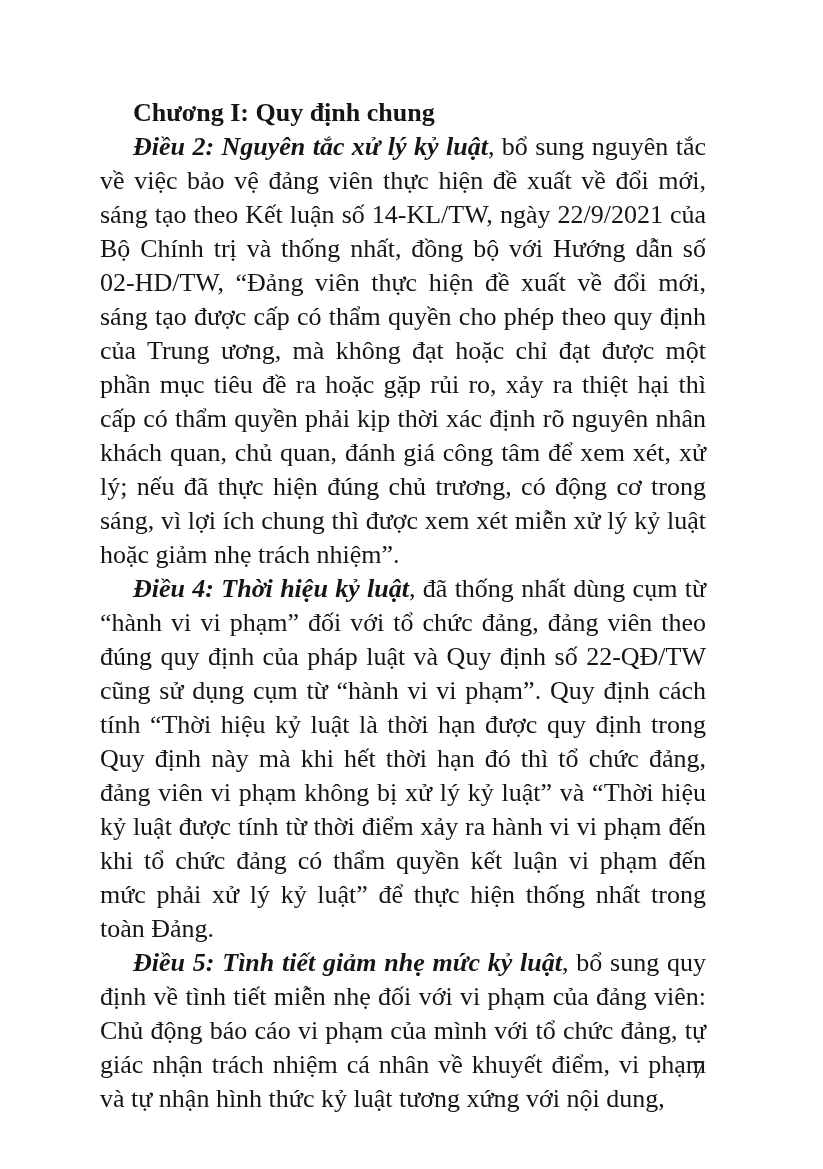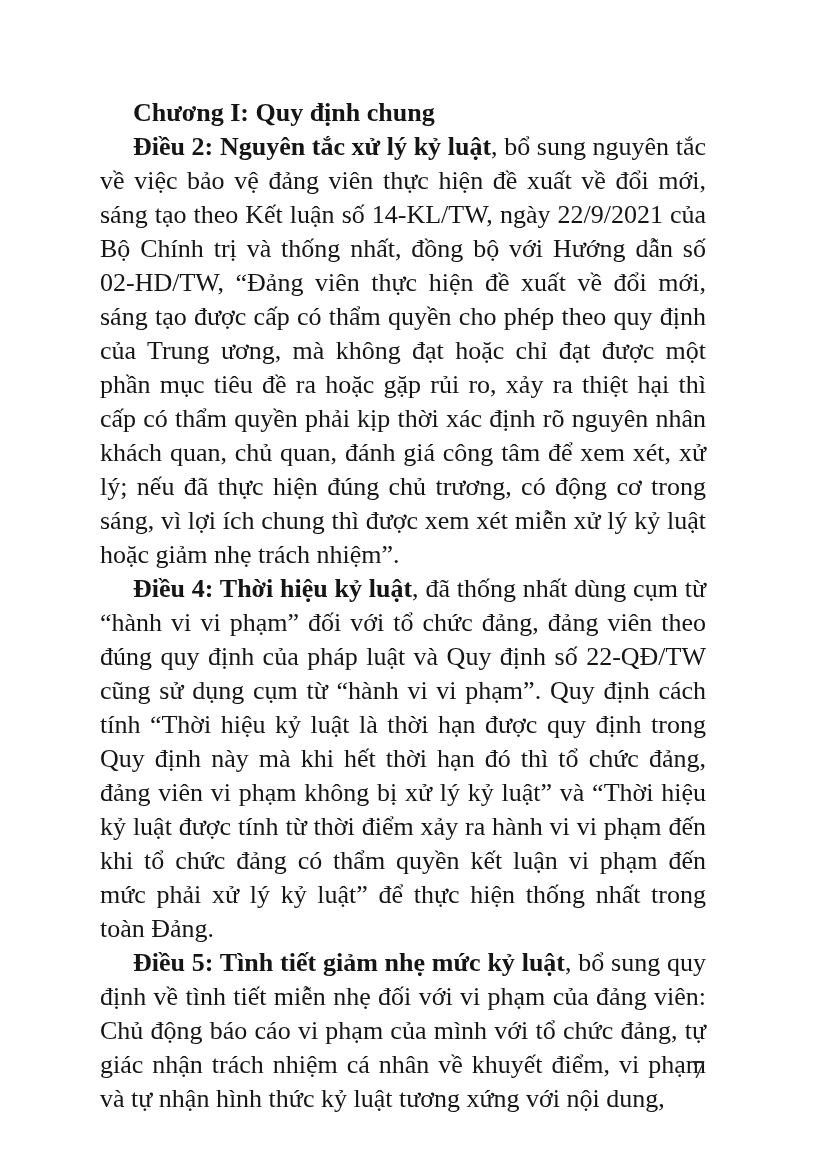--- a/index.html
+++ b/index.html
@@ -31,20 +31,21 @@
     margin: 0;
     text-indent: 33px;
   }
   .para {
     margin: 0;
     text-align: justify;
     text-indent: 33px;
   }
   .para .lead {
     font-weight: bold;
+    font-style: italic;
     margin-top: 19px;
   }
   .page-number {
     position: absolute;
     left: 100px;
     top: 1056px;
     width: 606px;
     text-align: right;
     font-size: 25px;
     color: #2a2a2a;

